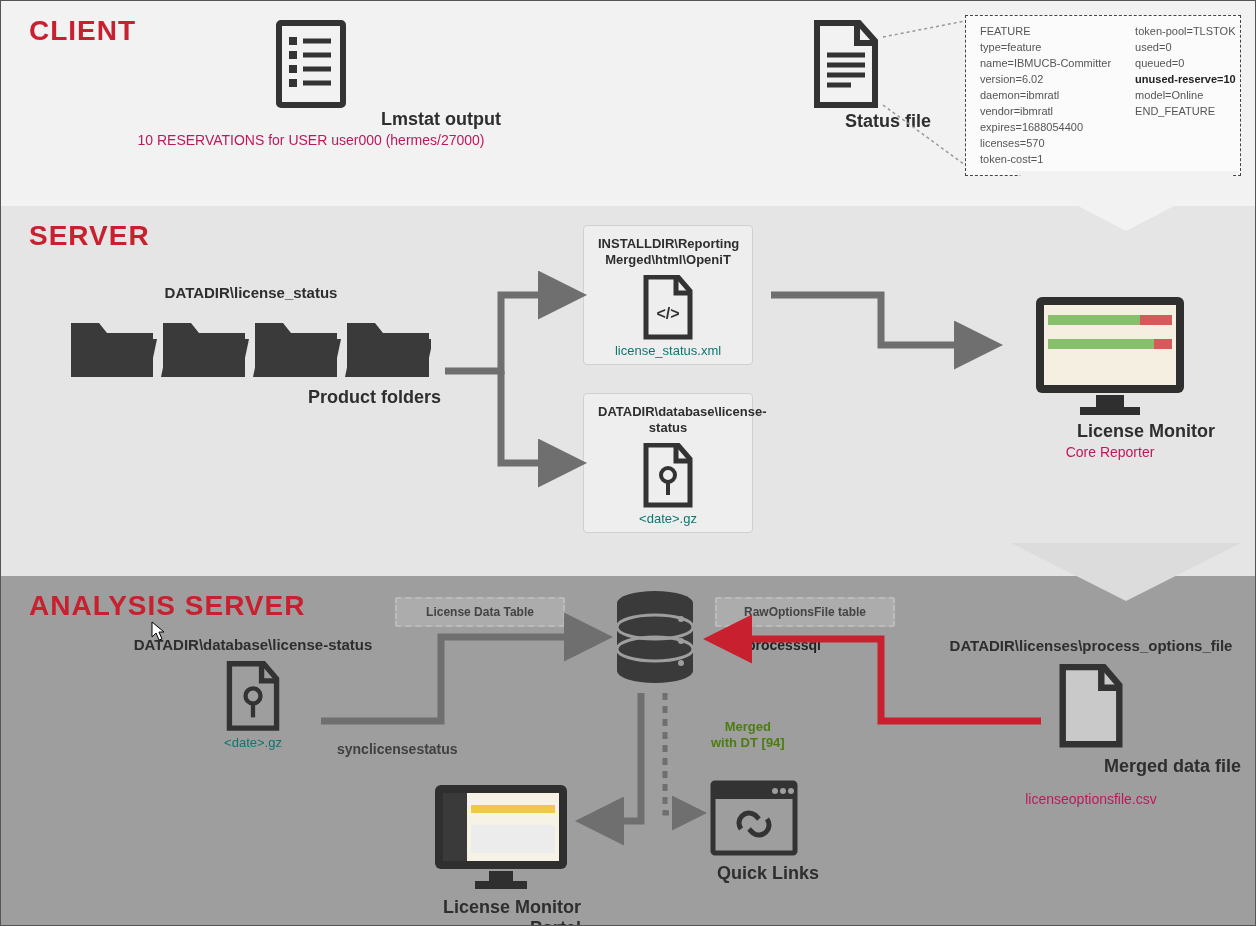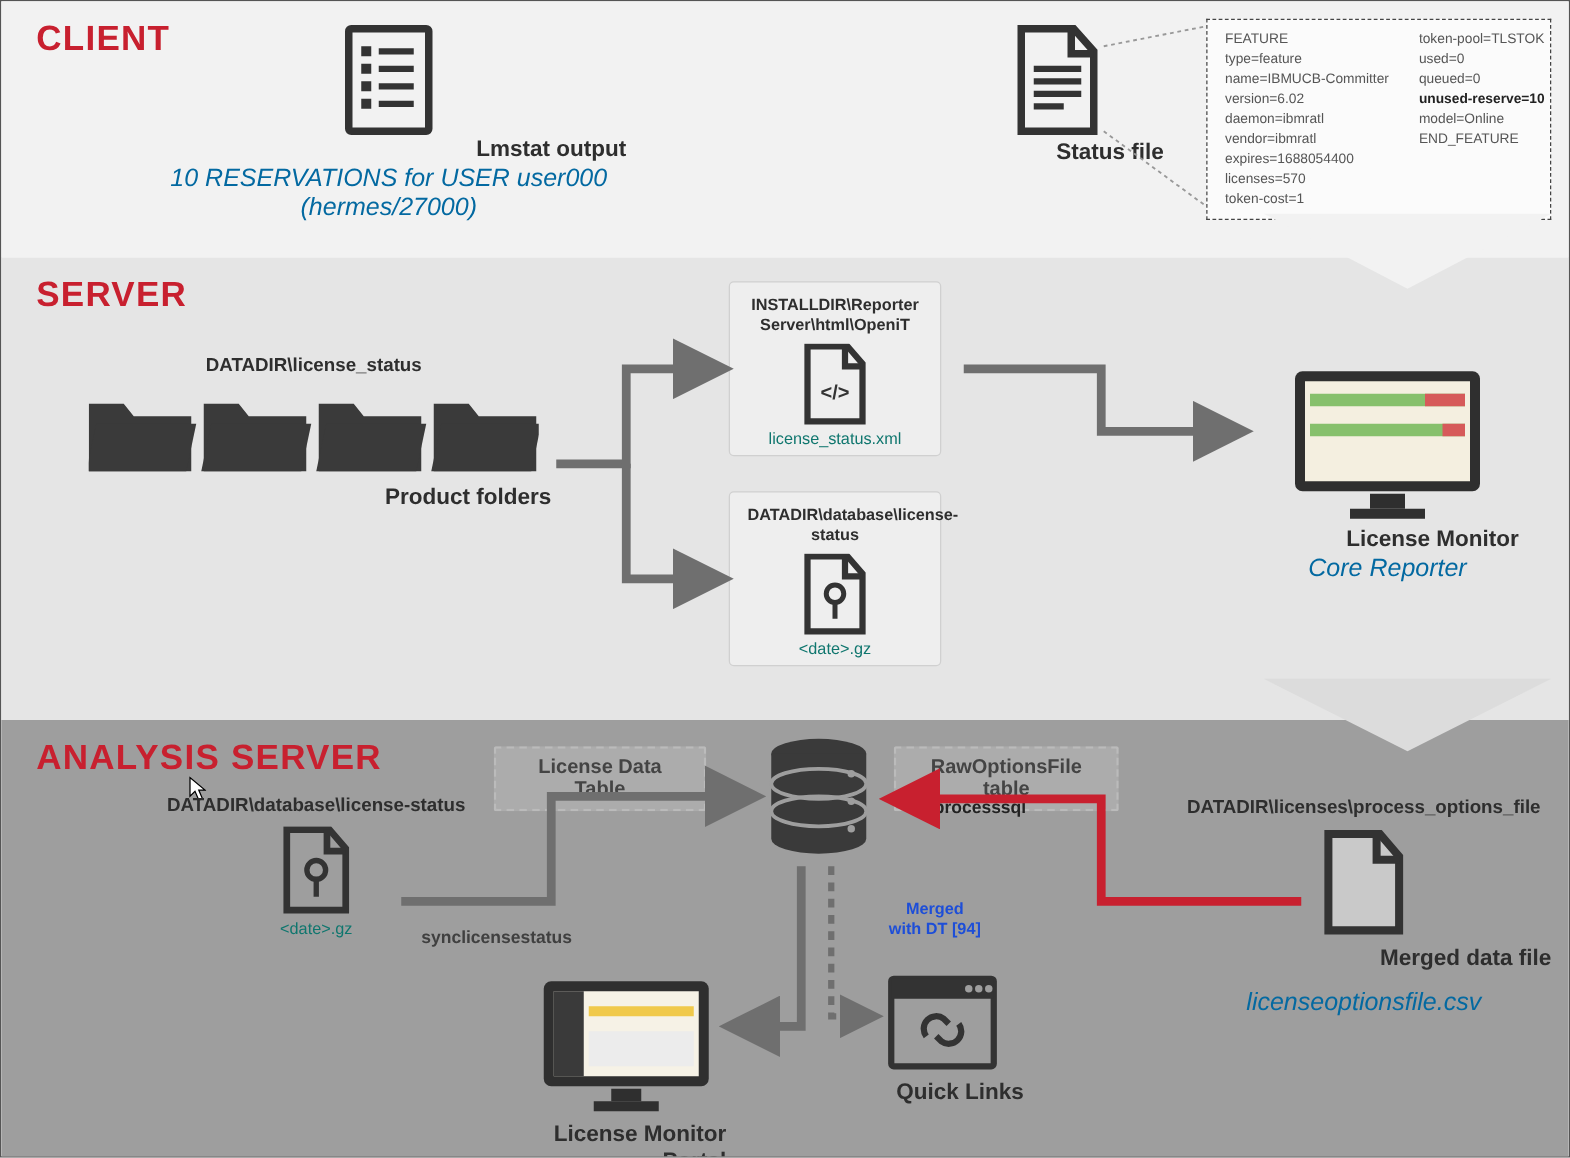--- a/index.html
+++ b/index.html
@@ -5,31 +5,31 @@
 * { margin:0; padding:0; box-sizing:border-box; }
 body { font-family:"Segoe UI","Helvetica Neue",Arial,sans-serif; background:#fff; }
 .canvas { position:relative; width:1256px; height:926px; border:1px solid #555; overflow:hidden; }
 .tier { position:absolute; left:0; right:0; }
 .tier-client   { top:0;    height:205px; background:#f2f2f2; }
 .tier-server   { top:205px; height:370px; background:#e5e5e5; }
 .tier-analysis { top:575px; height:351px; background:#9e9e9e; }
 .tier h1 { position:absolute; left:28px; top:14px; font-size:28px; font-weight:800; letter-spacing:1px; color:#c8202f; }
 .node { position:absolute; text-align:center; }
 .node .title { font-weight:700; font-size:18px; color:#2e2e2e;text-align:right; }
-.node .sub   { font-style:italic; font-size:20px; color:#0369a1; margin-top:2px; }
+.node .sub   { font-size:14px; color:#be185d; margin-top:2px; }
 .node .sub-sm{ font-size:13px; color:#0f766e; margin-top:2px; }
 .path-label  { font-weight:700; font-size:15px; color:#2e2e2e; }
 .path-label-sm{ font-weight:700; font-size:13px; color:#2e2e2e; line-height:1.25; }
 .card { background:#eee; border:1px solid #d0d0d0; border-radius:4px; padding:10px 14px 6px; }
-.dashbox { border:2px dashed #bbb; border-radius:2px; padding:6px 14px; font-weight:700; color:#444; font-size:16px; text-align:center; background:rgba(255,255,255,0.15);}
+.dashbox { border:2px dashed #bbb; border-radius:2px; padding:6px 14px; font-weight:700; color:#444; font-size:12px; text-align:center; background:rgba(255,255,255,0.15);}
 .status-panel { position:absolute; border:1.5px dashed #444; background:#fbfbfb; font-size:11px; color:#555; line-height:1.45; padding:8px 14px; display:flex; gap:24px; }
 .status-panel div { white-space:nowrap; }
 .status-panel .bold { font-weight:700; color:#222; }
 .flow-label { position:absolute; font-weight:700; font-size:14px; color:#404040; }
-.flow-label-sm { position:absolute; font-weight:700; font-size:13px; color:#1d4ed8; text-align:center; line-height:1.2;}
+.flow-label-sm { position:absolute; font-weight:700; font-size:13px; color:#4d7c0f; text-align:center; line-height:1.2;}
 svg.icon { display:block; margin:0 auto; }
 svg.arrows { position:absolute; inset:0; width:1256px; height:926px; pointer-events:none; }
 .cursor { position:absolute; width:14px; height:20px; }
 </style>
 </head>
 <body>
 
 <div class="canvas">
 
   <div class="tier tier-client">
@@ -106,21 +106,21 @@
           <path d="M6 30 h80 l-8 38 h-80 z" fill="#3a3a3a"></path>
         </g>
       <use href="#f" x="92"></use>
         <use href="#f" x="184"></use>
         <use href="#f" x="276"></use>
     </svg>
     <div class="title" style="margin-top:6px;">Product folders</div>
   </div>
 
   <div class="node card" style="left:582px; top:224px; width:170px;">
-    <div class="path-label-sm">INSTALLDIR\Reporter Server\html\OpeniT</div>
+    <div class="path-label-sm">INSTALLDIR\Reporting Merged\html\OpeniT</div>
     <svg class="icon" width="56" height="66" viewBox="0 0 56 66" style="margin-top:6px;">
       <path d="M6 2 H38 L50 16 V62 H6 Z" fill="none" stroke="#333" stroke-width="5"></path>
       <path d="M36 2 V18 H50" fill="none" stroke="#333" stroke-width="5"></path>
       <text x="28" y="44" text-anchor="middle" font-size="16" font-weight="700" fill="#333">&lt;/&gt;</text>
     </svg>
     <div class="sub-sm">license_status.xml</div>
   </div>
 
   <div class="node card" style="left:582px; top:392px; width:170px;">
     <div class="path-label-sm">DATADIR\database\license-status</div>

